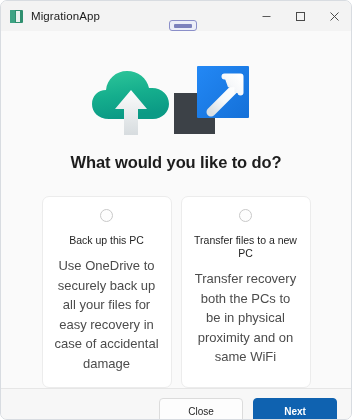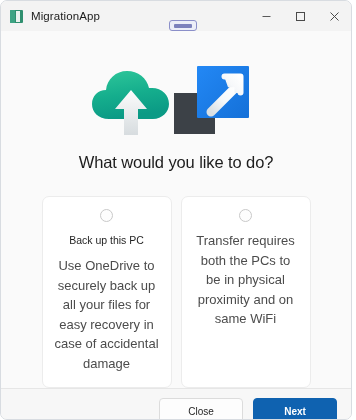--- a/index.html
+++ b/index.html
@@ -127,21 +127,21 @@
     margin-top: 26px;
     width: 170px;
     height: 82px;
     position: relative;
   }
   .hero svg { display: block; }
 
   .heading {
     margin-top: 14px;
     font-size: 16.5px;
-    font-weight: 400;
+    font-weight: 700;
     color: #1d1d1d;
     letter-spacing: -.1px;
     text-align: center;
   }
 
   
   .cards {
     margin-top: 24px;
     display: flex;
     gap: 9px;
@@ -306,21 +306,22 @@
     <div class="cards">
 
       <div class="card">
         <span class="radio"></span>
         <div class="card-title">Back up this PC</div>
         <div class="card-body">Use OneDrive to securely back up all your files for easy recovery in case of accidental damage</div>
       </div>
 
       <div class="card">
         <span class="radio"></span>
-        <div class="card-body">Transfer requires both the PCs to be in physical proximity and on same WiFi</div>
+        <div class="card-title">Transfer files to a new PC</div>
+        <div class="card-body">Transfer recovery both the PCs to be in physical proximity and on same WiFi</div>
       </div>
 
     </div>
   </div>
 
   <div class="footer">
     <div class="btn btn-secondary">Close</div>
     <div class="btn btn-primary">Next</div>
   </div>
 

